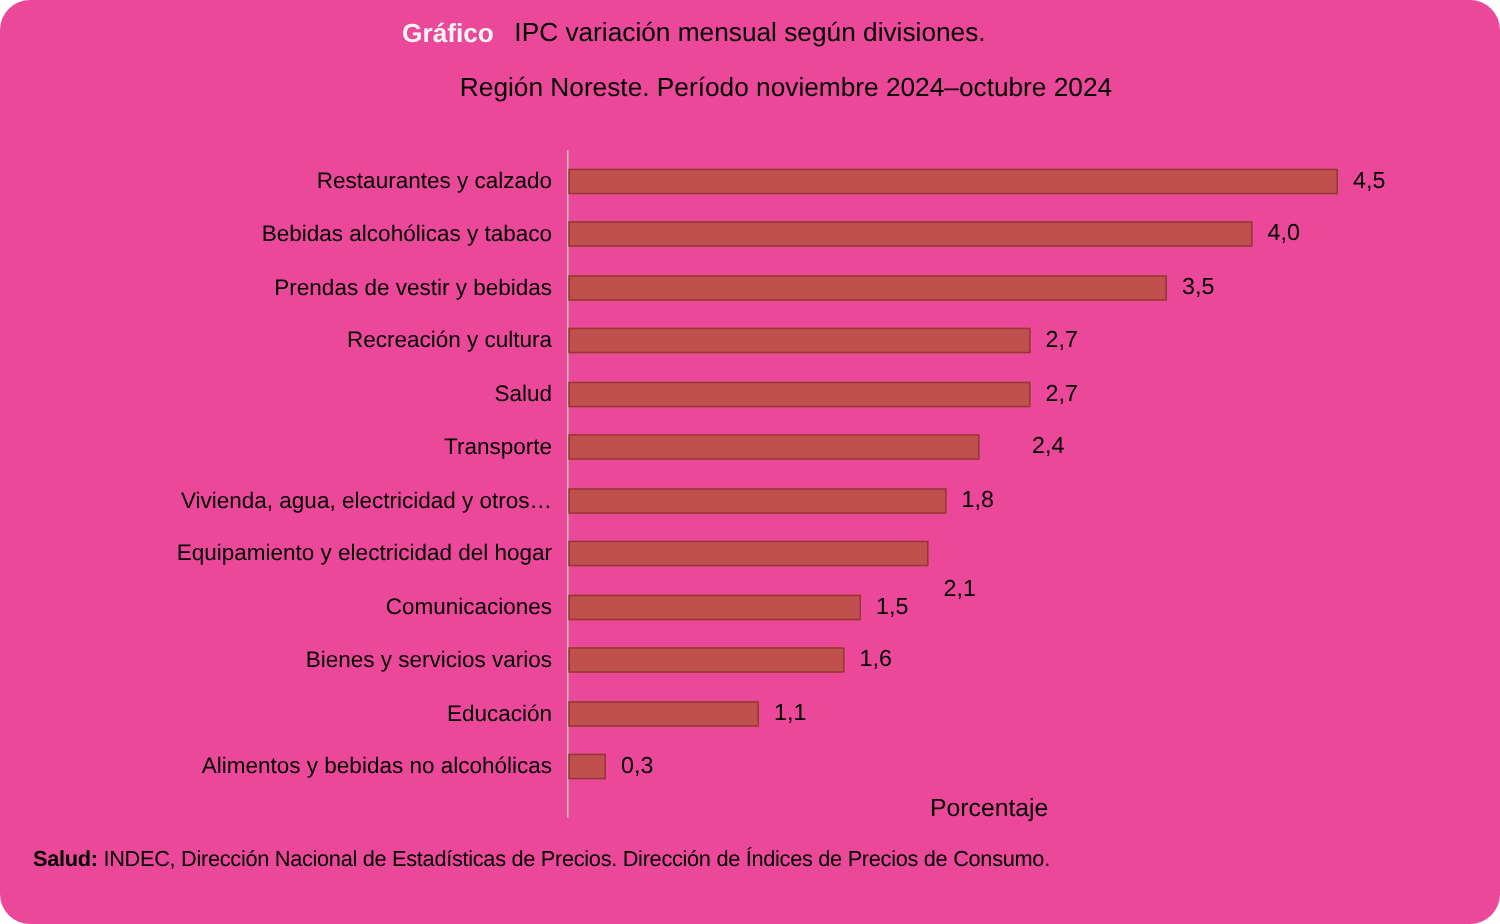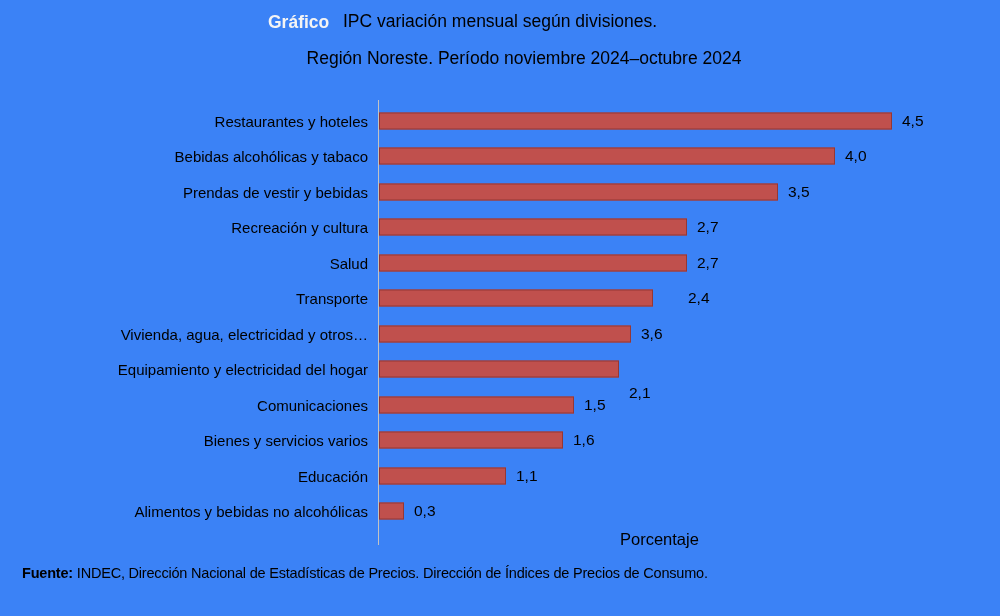--- a/index.html
+++ b/index.html
@@ -1,21 +1,22 @@
 <!DOCTYPE html>
 <html><head>
 <meta charset="utf-8">
 <style>
   html,body{margin:0;padding:0;background:#fff;}
   #canvas{
     position:relative;
     width:1000px;height:616px;
-    background:#3b82f6;
+    background:#ec4899;
     font-family:"Liberation Sans", sans-serif;
     overflow:hidden;
+    border-radius:20px;
   }
   .title-line{
     position:absolute;left:0;width:1000px;
     text-align:center;
     font-size:17.5px;color:#000;
     white-space:nowrap;
   }
   #title-line1{top:11px;}
   #title-line2{top:48px;margin-left:24px;}
   #watermark{
@@ -62,21 +63,21 @@
 <body>
 
 <div id="canvas">
   <div id="watermark">Gráfico</div>
   <div id="title-line1" class="title-line">IPC variación mensual según divisiones.</div>
   <div id="title-line2" class="title-line">Región Noreste. Período noviembre 2024–octubre 2024</div>
 
   <div id="y-axis" style="background: rgb(195, 195, 195);"></div>
   <div id="plot">
       <div class="chart-row" style="top: 120.5px;">
-        <div class="category-label">Restaurantes y hoteles</div>
+        <div class="category-label">Restaurantes y calzado</div>
         <div class="bar" style="width: 511px; background: rgb(192, 80, 77); border-color: rgb(149, 55, 53);"></div>
         <div class="value-label" style="left: 902px;">4,5</div>
       </div>
       <div class="chart-row" style="top: 156px;">
         <div class="category-label">Bebidas alcohólicas y tabaco</div>
         <div class="bar" style="width: 454px; background: rgb(192, 80, 77); border-color: rgb(149, 55, 53);"></div>
         <div class="value-label" style="left: 845px;">4,0</div>
       </div>
       <div class="chart-row" style="top: 191.5px;">
         <div class="category-label">Prendas de vestir y bebidas</div>
@@ -94,21 +95,21 @@
         <div class="value-label" style="left: 697px;">2,7</div>
       </div>
       <div class="chart-row" style="top: 298px;">
         <div class="category-label">Transporte</div>
         <div class="bar" style="width: 272px; background: rgb(192, 80, 77); border-color: rgb(149, 55, 53);"></div>
         <div class="value-label" style="left: 663px; margin-left: 25px;">2,4</div>
       </div>
       <div class="chart-row" style="top: 333.5px;">
         <div class="category-label">Vivienda, agua, electricidad y otros…</div>
         <div class="bar" style="width: 250px; background: rgb(192, 80, 77); border-color: rgb(149, 55, 53);"></div>
-        <div class="value-label" style="left: 641px;">3,6</div>
+        <div class="value-label" style="left: 641px;">1,8</div>
       </div>
       <div class="chart-row" style="top: 369px;">
         <div class="category-label">Equipamiento y electricidad del hogar</div>
         <div class="bar" style="width: 238px; background: rgb(192, 80, 77); border-color: rgb(149, 55, 53);"></div>
         <div class="value-label" style="left: 629px; margin-top: 24px;">2,1</div>
       </div>
       <div class="chart-row" style="top: 404.5px;">
         <div class="category-label">Comunicaciones</div>
         <div class="bar" style="width: 193px; background: rgb(192, 80, 77); border-color: rgb(149, 55, 53);"></div>
         <div class="value-label" style="left: 584px;">1,5</div>
@@ -126,15 +127,15 @@
       <div class="chart-row" style="top: 511px;">
         <div class="category-label">Alimentos y bebidas no alcohólicas</div>
         <div class="bar" style="width: 23px; background: rgb(192, 80, 77); border-color: rgb(149, 55, 53);"></div>
         <div class="value-label" style="left: 414px;">0,3</div>
       </div>
     </div>
 
   <div id="x-axis-label">Porcentaje</div>
 
   <div id="footer">
-    <b>Fuente:</b><span> INDEC, Dirección Nacional de Estadísticas de Precios. Dirección de Índices de Precios de Consumo.</span>
+    <b>Salud:</b><span> INDEC, Dirección Nacional de Estadísticas de Precios. Dirección de Índices de Precios de Consumo.</span>
   </div>
 </div>
 
 </body></html>

